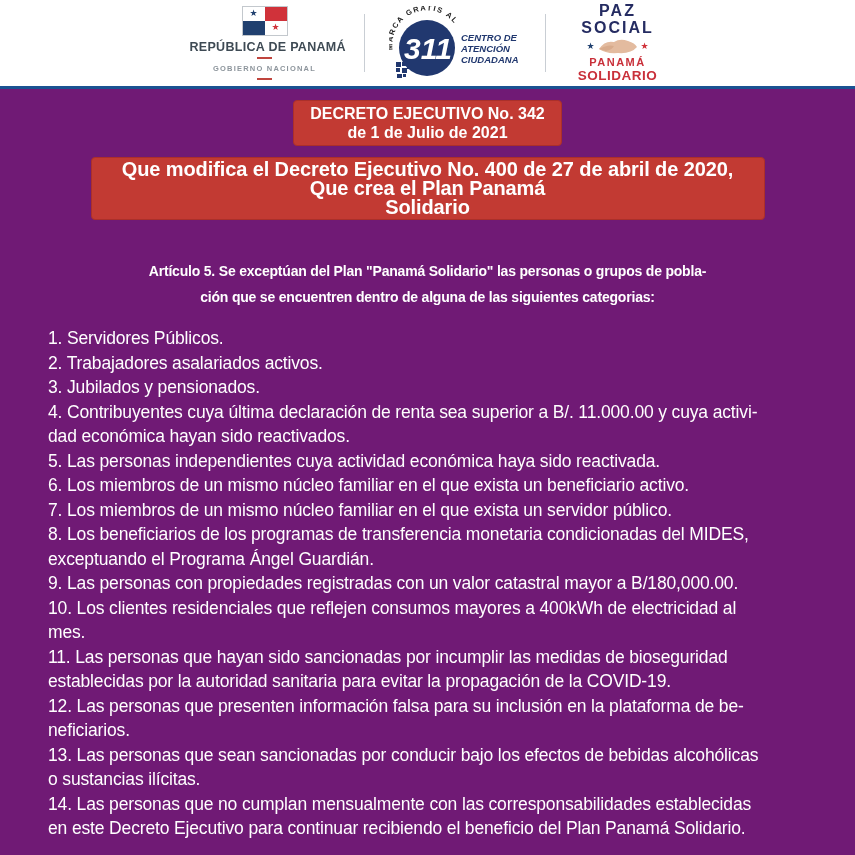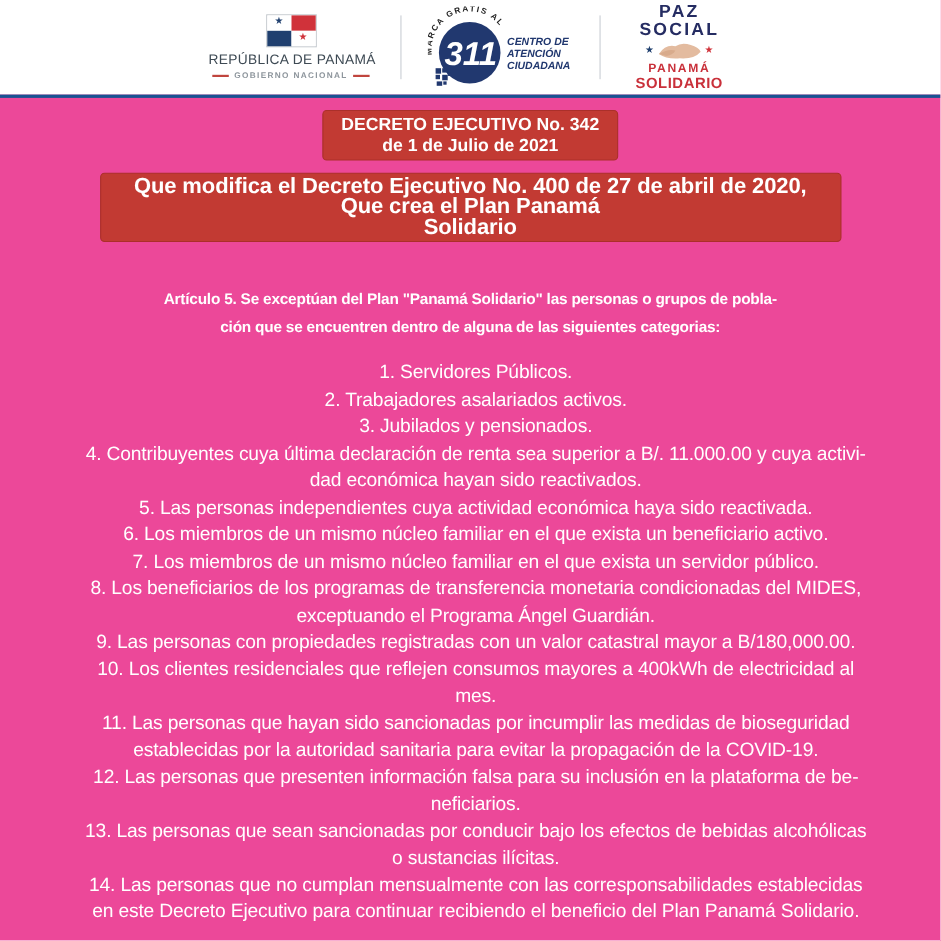--- a/index.html
+++ b/index.html
@@ -15,49 +15,49 @@
   
   .gov { width:150px; text-align:center; }
   .flag { width:46px; height:30px; margin:0 auto 4px; border:1px solid #c3c8cd;
     display:grid; grid-template-columns:1fr 1fr; grid-template-rows:1fr 1fr; }
   .flag .q { position:relative; }
   .q1 { background:#ffffff; } .q2 { background:#d0323a; }
   .q3 { background:#20406f; } .q4 { background:#ffffff; }
   .flag .star { position:absolute; top:50%; left:50%; transform:translate(-50%,-54%);
     font-size:9px; line-height:1; font-family:"DejaVu Sans", sans-serif; }
   .star-blue { color:#20406f; } .star-red { color:#d0323a; }
-  .gov-title { font-size:12.5px; font-weight:normal; color:#3e4a54;
+  .gov-title { font-size:12.5px; font-weight:bold; color:#3e4a54;
     letter-spacing:.3px; white-space:nowrap; }
   .gov-sub { margin-top:3px; font-size:7.5px; font-weight:bold; color:#8d959c;
-    letter-spacing:1.2px; display:flex; align-items:center; justify-content:center; gap:5px; }
+    letter-spacing:1.2px; display:flex; align-items:center; justify-content:center; gap:5px;flex-direction:column; }
   .dash { width:15px; height:2px; background:#c0453e; display:inline-block; }
 
   
   .logo311 svg { display:block; }
 
   
   .solidario { width:96px; text-align:center; line-height:1.05; }
   .paz-line { color:#252c62; font-weight:bold; font-size:16px; letter-spacing:2px; }
   .hand-row { display:flex; align-items:center; justify-content:center; gap:3px; margin:2px 0 1px; }
   .hand-row .star { font-size:9px; line-height:1; font-family:"DejaVu Sans", sans-serif; }
   .sol-red1 { color:#c9303a; font-weight:bold; font-size:11px; letter-spacing:1.5px; margin-top:2px; }
   .sol-red2 { color:#c9303a; font-weight:bold; font-size:13.5px; letter-spacing:.5px; }
 
   
-  .blue { flex:1 1 auto; background:#ec4899; border-top:3px solid #1a5292;
+  .blue { flex:1 1 auto; background:#701a75; border-top:3px solid #1a5292;
     text-align:center; color:#fff; }
   .banner { background:#c23a33; color:#ffffff; font-weight:bold;
     white-space:pre-line; border-radius:4px; border:1px solid #ab2f2a; }
   .banner1 { display:inline-block; font-size:16px; line-height:19px;
     padding:3px 16px; margin-top:11px; }
   .banner2 { width:674px; margin:11px auto 0; font-size:20px; line-height:19px;
     padding:2px 10px; letter-spacing:-.1px; }
   .title { font-weight:bold; font-size:14px; line-height:26px; margin-top:38px;
     white-space:pre-line; letter-spacing:-.2px; }
-  .list { text-align:center; margin:16px 38px 0 48px; font-size:17.5px;
+  .list { text-align:left; margin:16px 38px 0 48px; font-size:17.5px;
     line-height:24.5px; letter-spacing:-.15px; }
   .list-item { white-space:pre-line; }
 </style>
 </head>
 <body>
 
 <div class="page">
 
   <header class="top">
 

